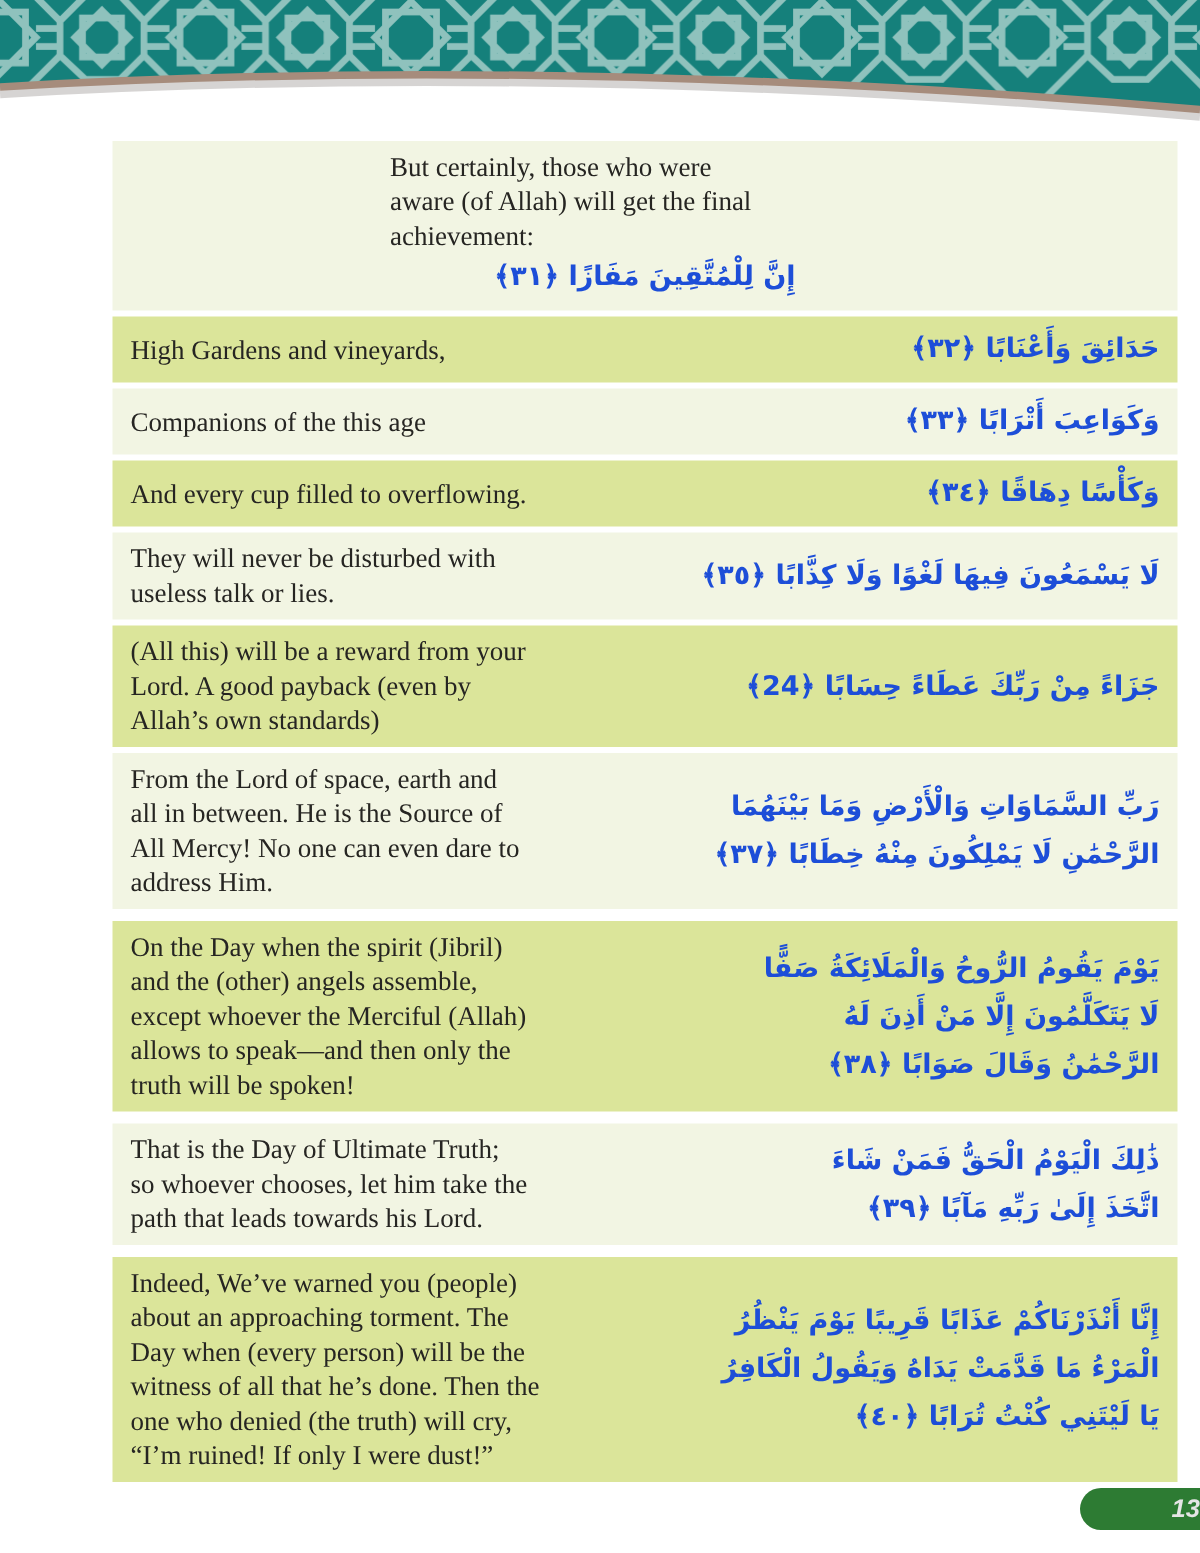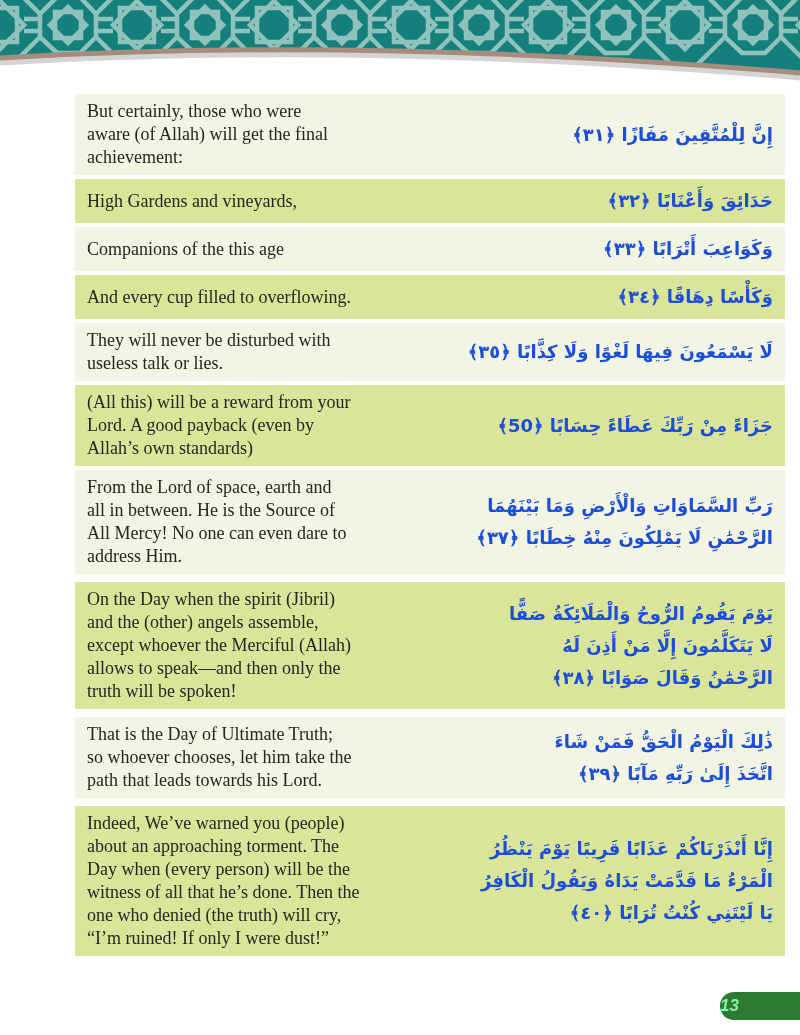--- a/index.html
+++ b/index.html
@@ -22,21 +22,21 @@
     left: 75px;
     width: 710px;
   }
   .verse-row {
     display: flex;
     align-items: center;
     padding: 6px 12px;
     margin-top: 4px;
     box-sizing: border-box;
   }
-  .verse-row:first-child { margin-top: 0; }
+  .verse-row:first-child { margin-top: 0; flex-direction: column; }
   .verse-row.gap-lg { margin-top: 8px; gap: 30px; }
   .verse-row.pale  { background: var(--row_pale,  #f2f5e3); }
   .verse-row.green { background: var(--row_green, #dbe59a); }
   .english {
     width: 340px;
     font-size: 18px;
     line-height: 23px;
     color: var(--text_dark, #262522);
     white-space: pre-line;
   }
@@ -54,22 +54,22 @@
   .page-badge {
     position: absolute;
     right: 0;
     top: 992px;
     width: 80px;
     height: 28px;
     background: var(--badge_green, #2d7b33);
     border-radius: 14px 0 0 14px;
     display: flex;
     align-items: center;
-    justify-content: flex-start;
-    color: #86efac;
+    justify-content: flex-end;
+    color: #e5e5e5;
     font-family: "Liberation Sans", sans-serif;
     font-weight: bold;
     font-style: italic;
     font-size: 17px;
   }
 </style>
 </head>
 <body>
 
 <div class="page">
@@ -135,21 +135,21 @@
     <div class="verse-row pale">
       <div class="english">They will never be disturbed with
 useless talk or lies.</div>
       <div class="arabic">لَا يَسْمَعُونَ فِيهَا لَغْوًا وَلَا كِذَّابًا ﴿٣٥﴾</div>
     </div>
 
     <div class="verse-row green">
       <div class="english">(All this) will be a reward from your
 Lord. A good payback (even by
 Allah’s own standards)</div>
-      <div class="arabic">جَزَاءً مِنْ رَبِّكَ عَطَاءً حِسَابًا ﴿50﴾</div>
+      <div class="arabic">جَزَاءً مِنْ رَبِّكَ عَطَاءً حِسَابًا ﴿24﴾</div>
     </div>
 
     <div class="verse-row pale">
       <div class="english">From the Lord of space, earth and
 all in between. He is the Source of
 All Mercy! No one can even dare to
 address Him.</div>
       <div class="arabic">رَبِّ السَّمَاوَاتِ وَالْأَرْضِ وَمَا بَيْنَهُمَا
 الرَّحْمَٰنِ لَا يَمْلِكُونَ مِنْهُ خِطَابًا ﴿٣٧﴾</div>
     </div>

